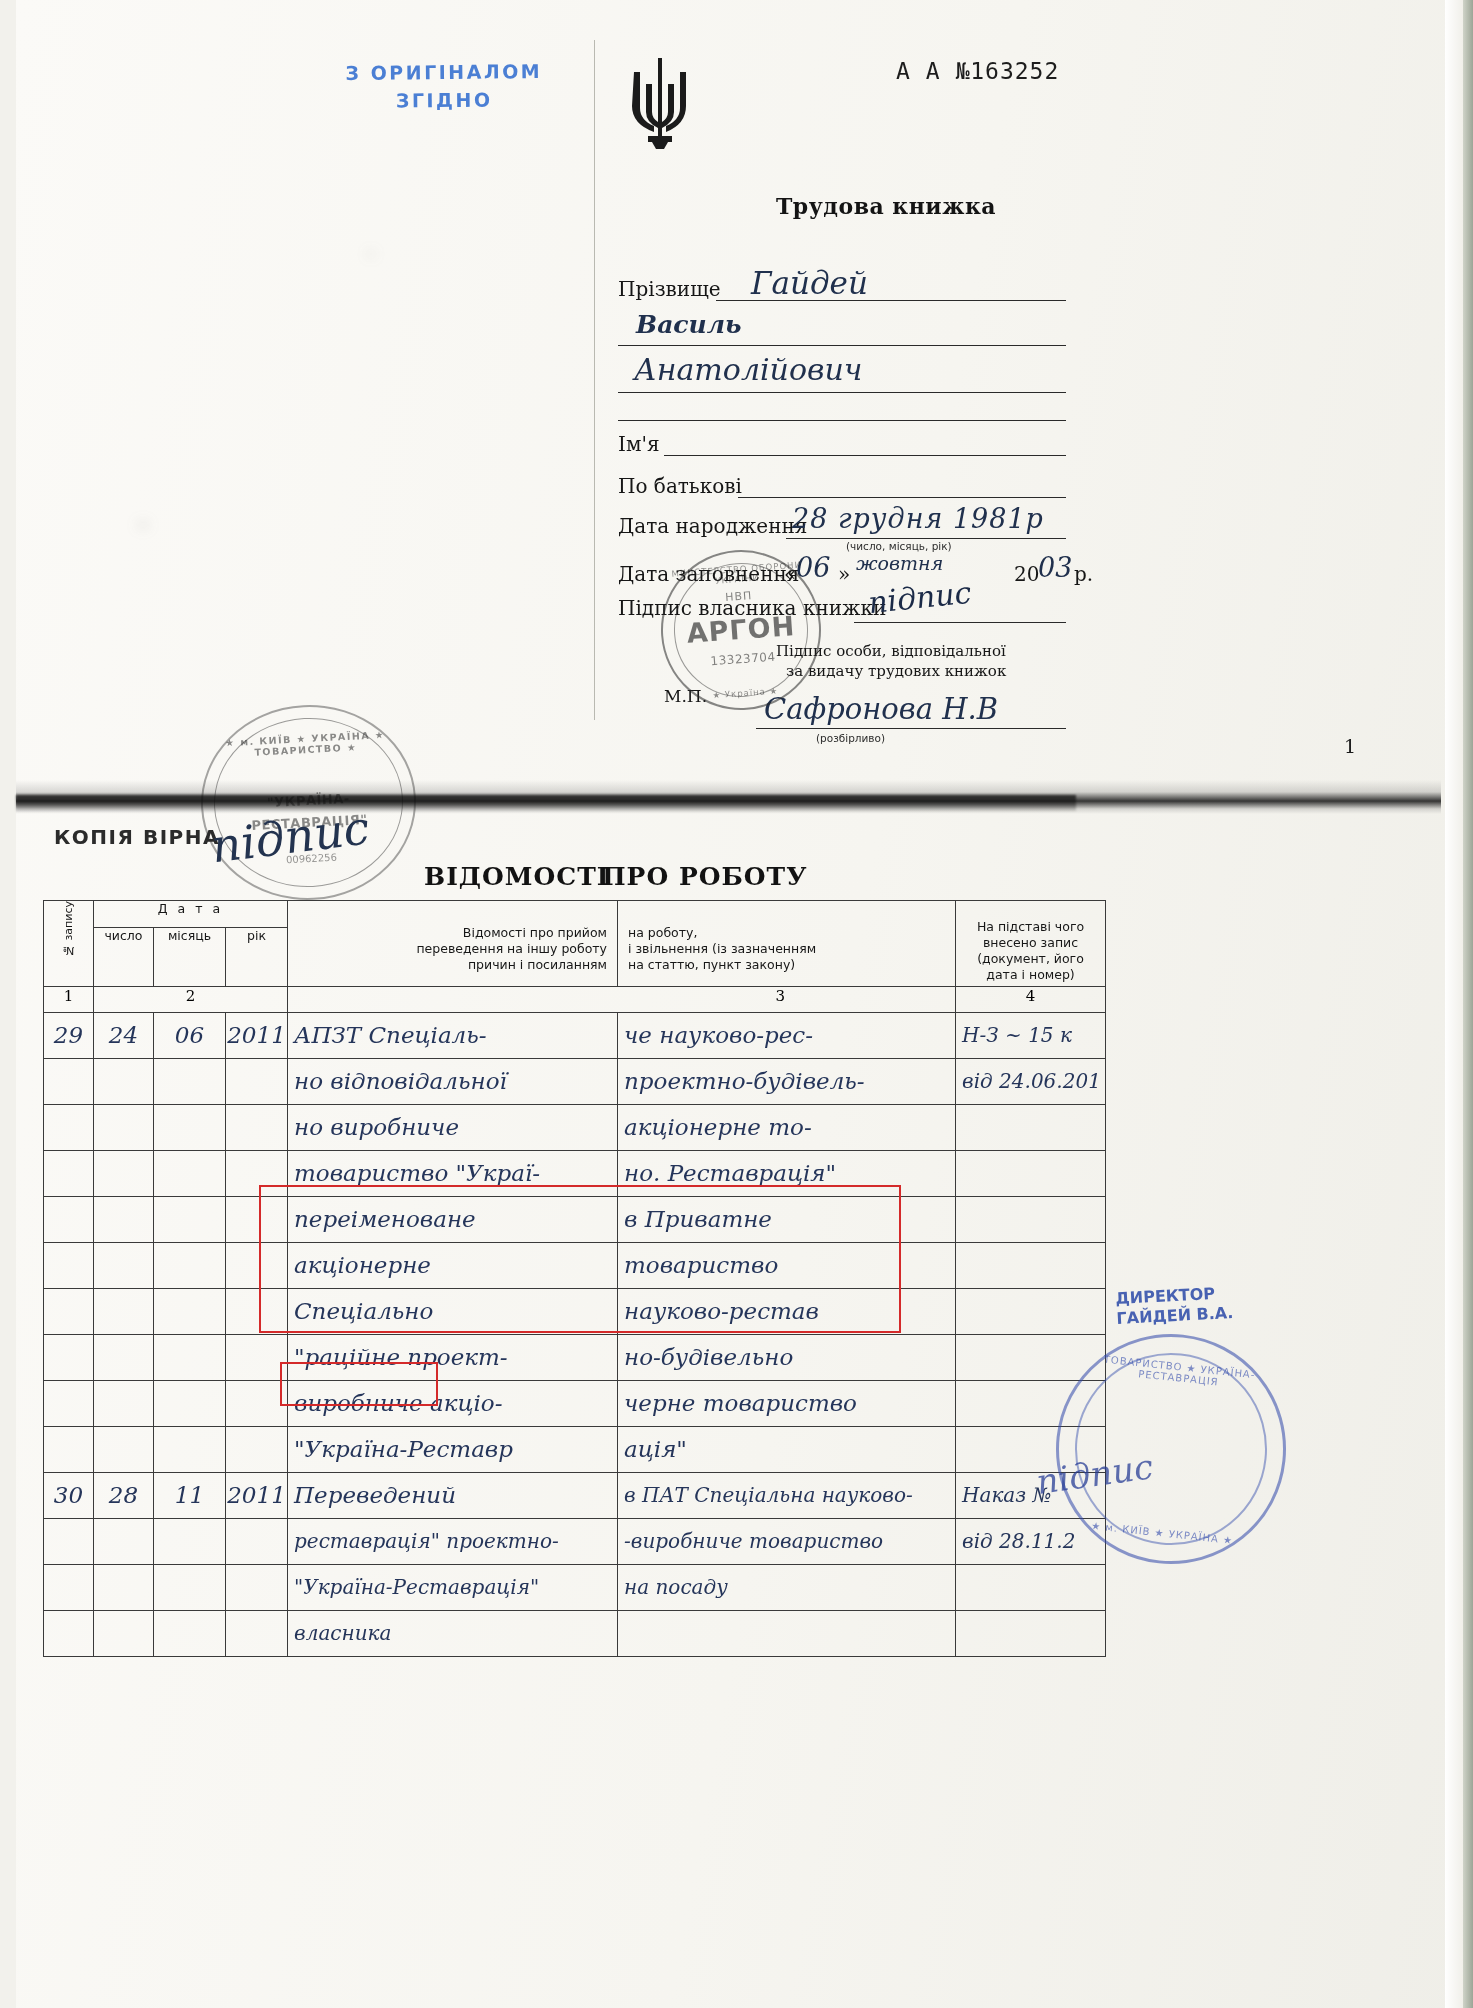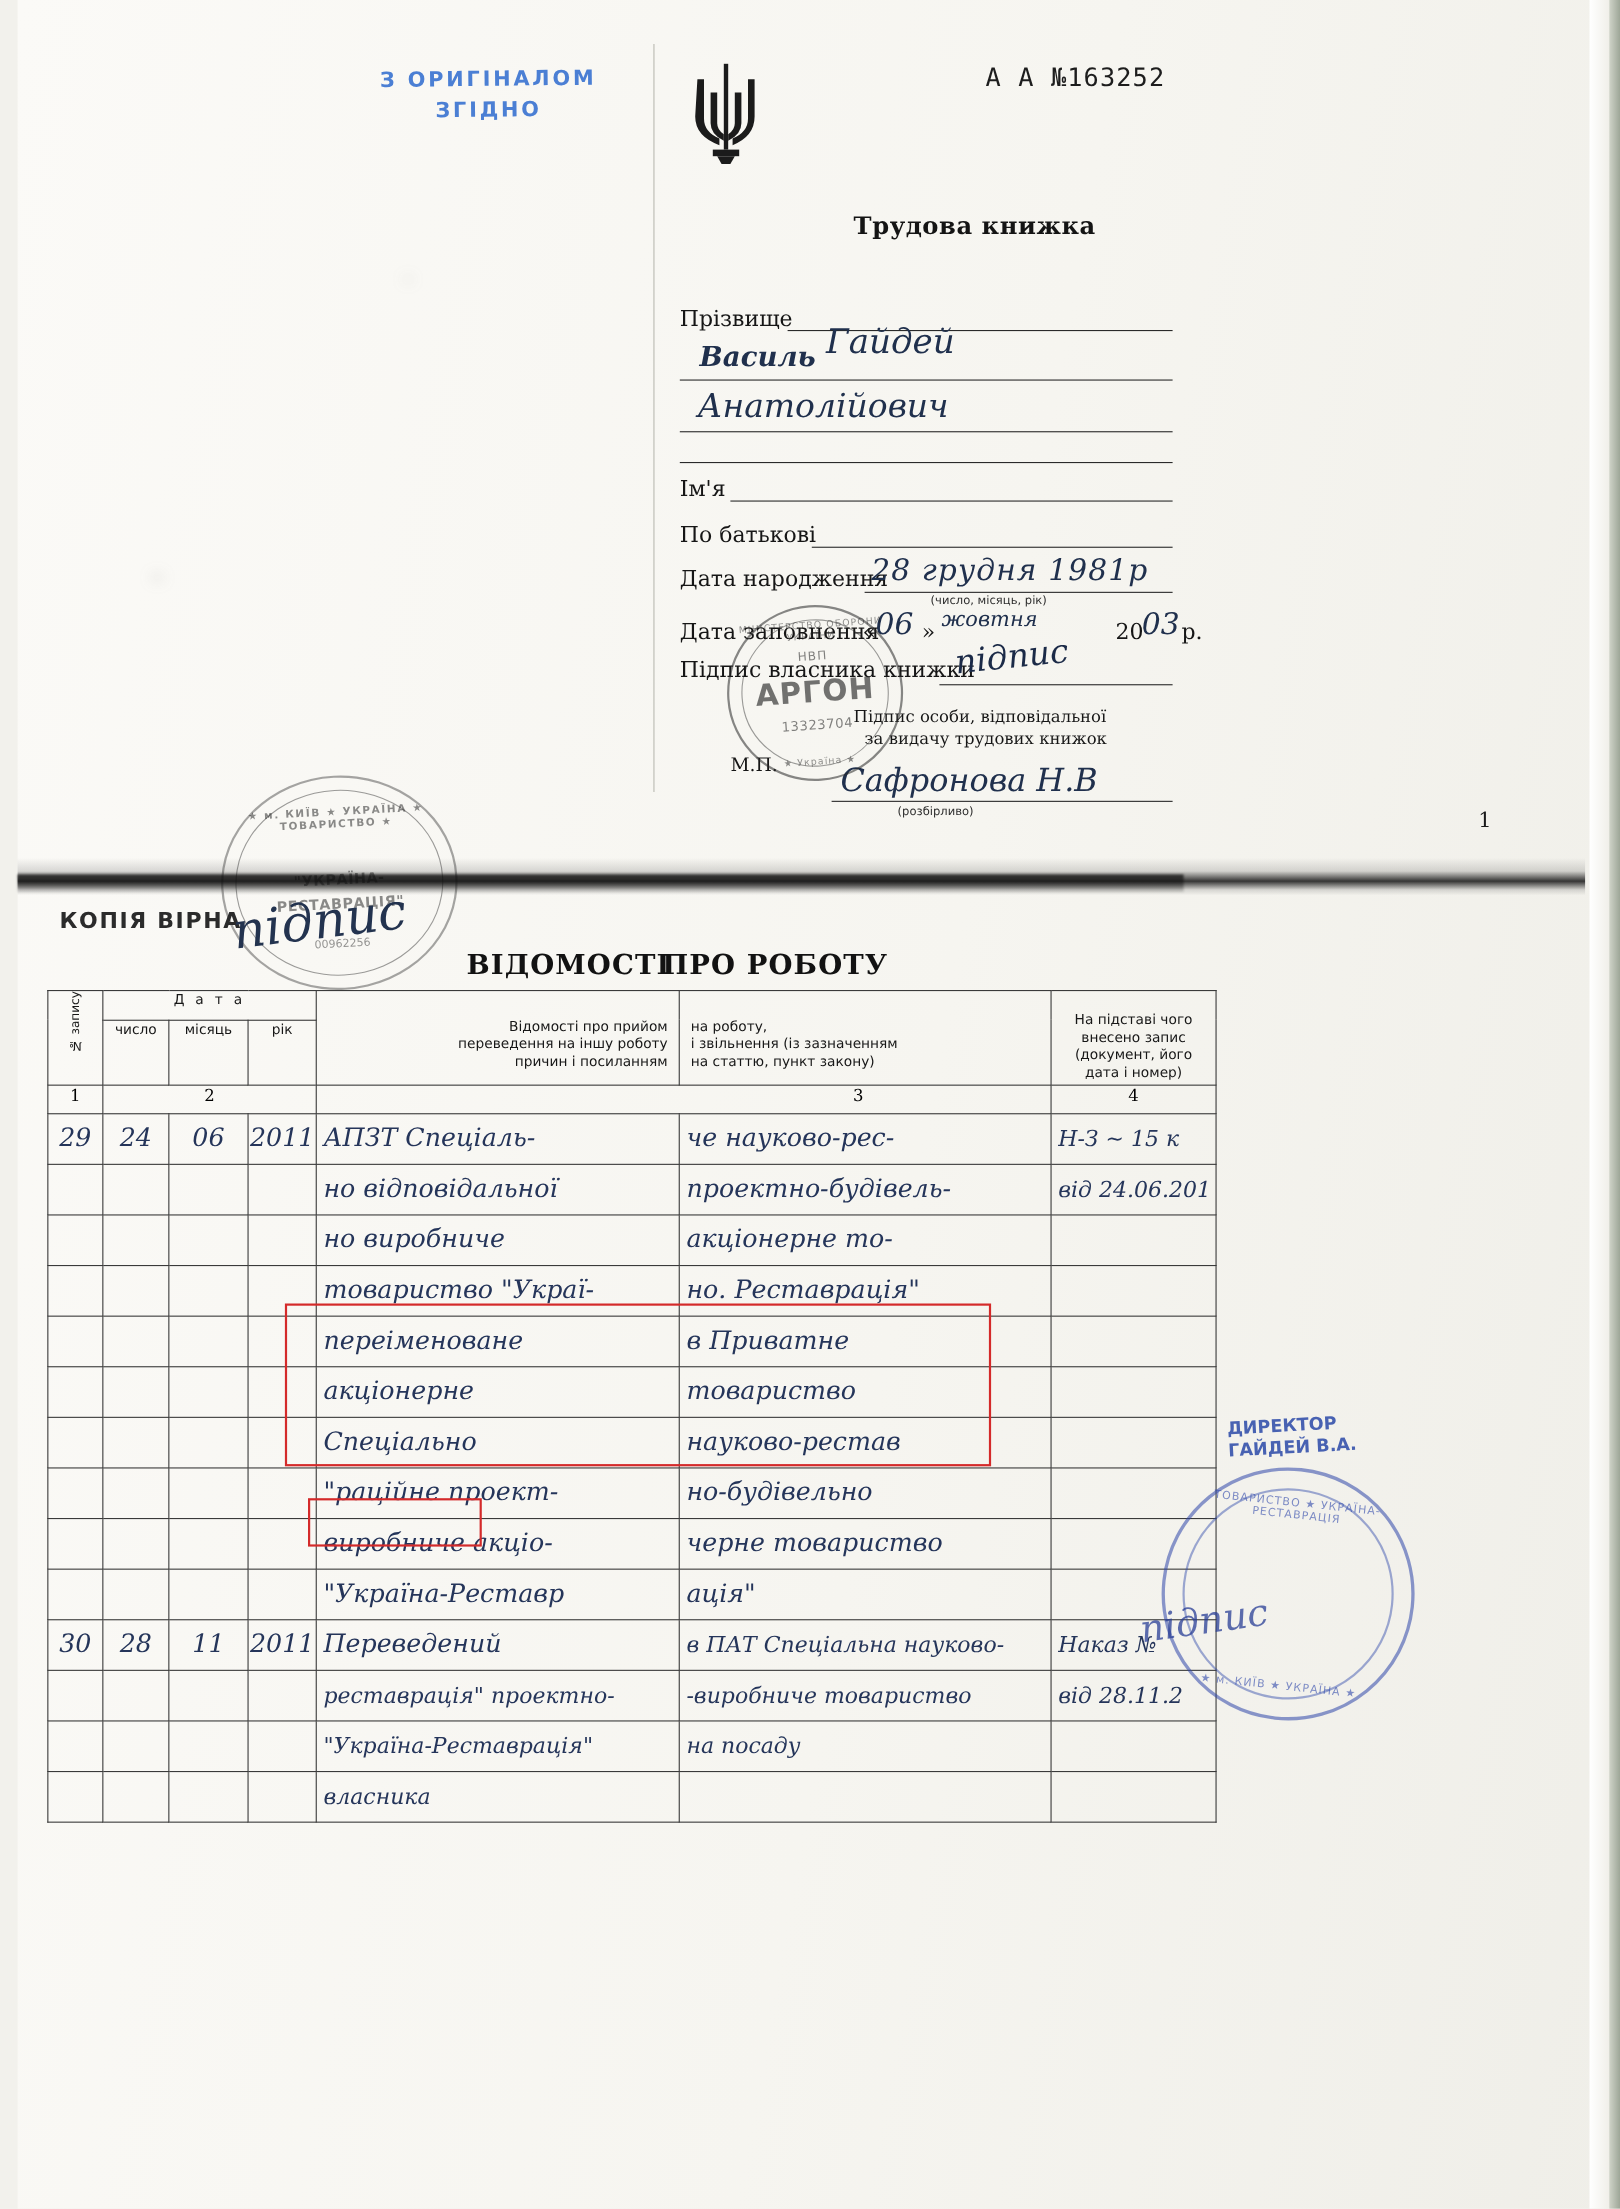--- a/index.html
+++ b/index.html
@@ -325,21 +325,21 @@
         </g>
       </svg>
     </div>
 
     <div class="doc-title">Трудова книжка</div>
 
     <div class="rule" style="left:578px; top:40px; width:1px; height:680px; background:#b9b9b1;"></div>
 
     <div class="field fl-label" style="left:602px; top:277px;">Прізвище</div>
     <div class="rule" style="left:700px; top:300px; width:350px;"></div>
-    <div class="hand" style="left:735px; top:265px; font-size:31px;margin-top:28px;">Гайдей</div>
+    <div class="hand" style="left:735px; top:265px; font-size:31px;">Гайдей</div>
 
     <div class="rule" style="left:602px; top:345px; width:448px;"></div>
     <div class="hand" style="left:620px; top:310px; font-size:25px;font-weight:bold;">Василь</div>
 
     <div class="rule" style="left:602px; top:392px; width:448px;"></div>
     <div class="hand" style="left:618px; top:352px; font-size:30px;">Анатолійович</div>
 
     <div class="rule" style="left:602px; top:420px; width:448px;"></div>
 
     <div class="field fl-label" style="left:602px; top:432px;">Ім'я</div>

